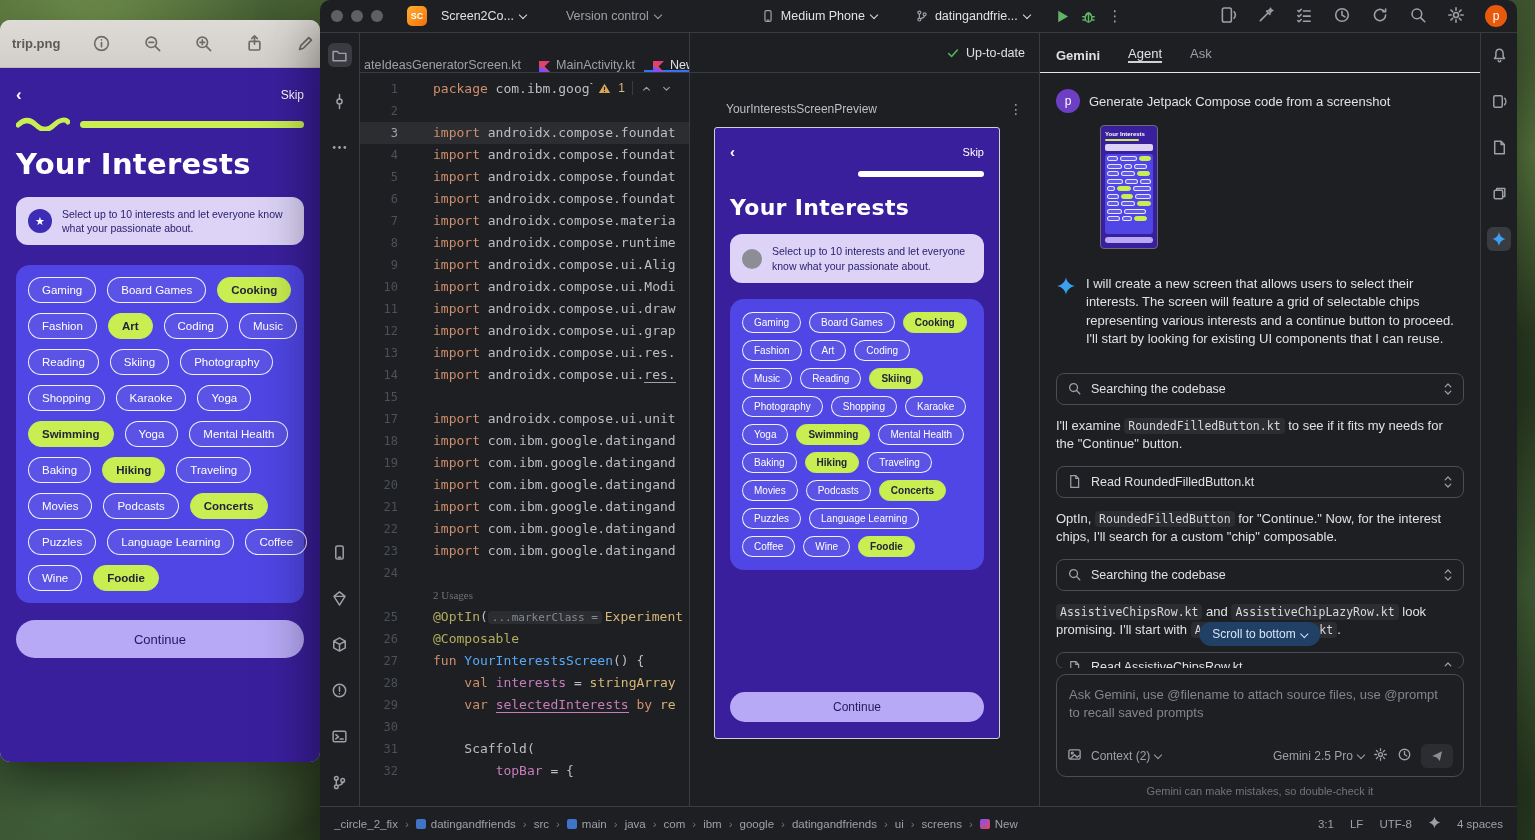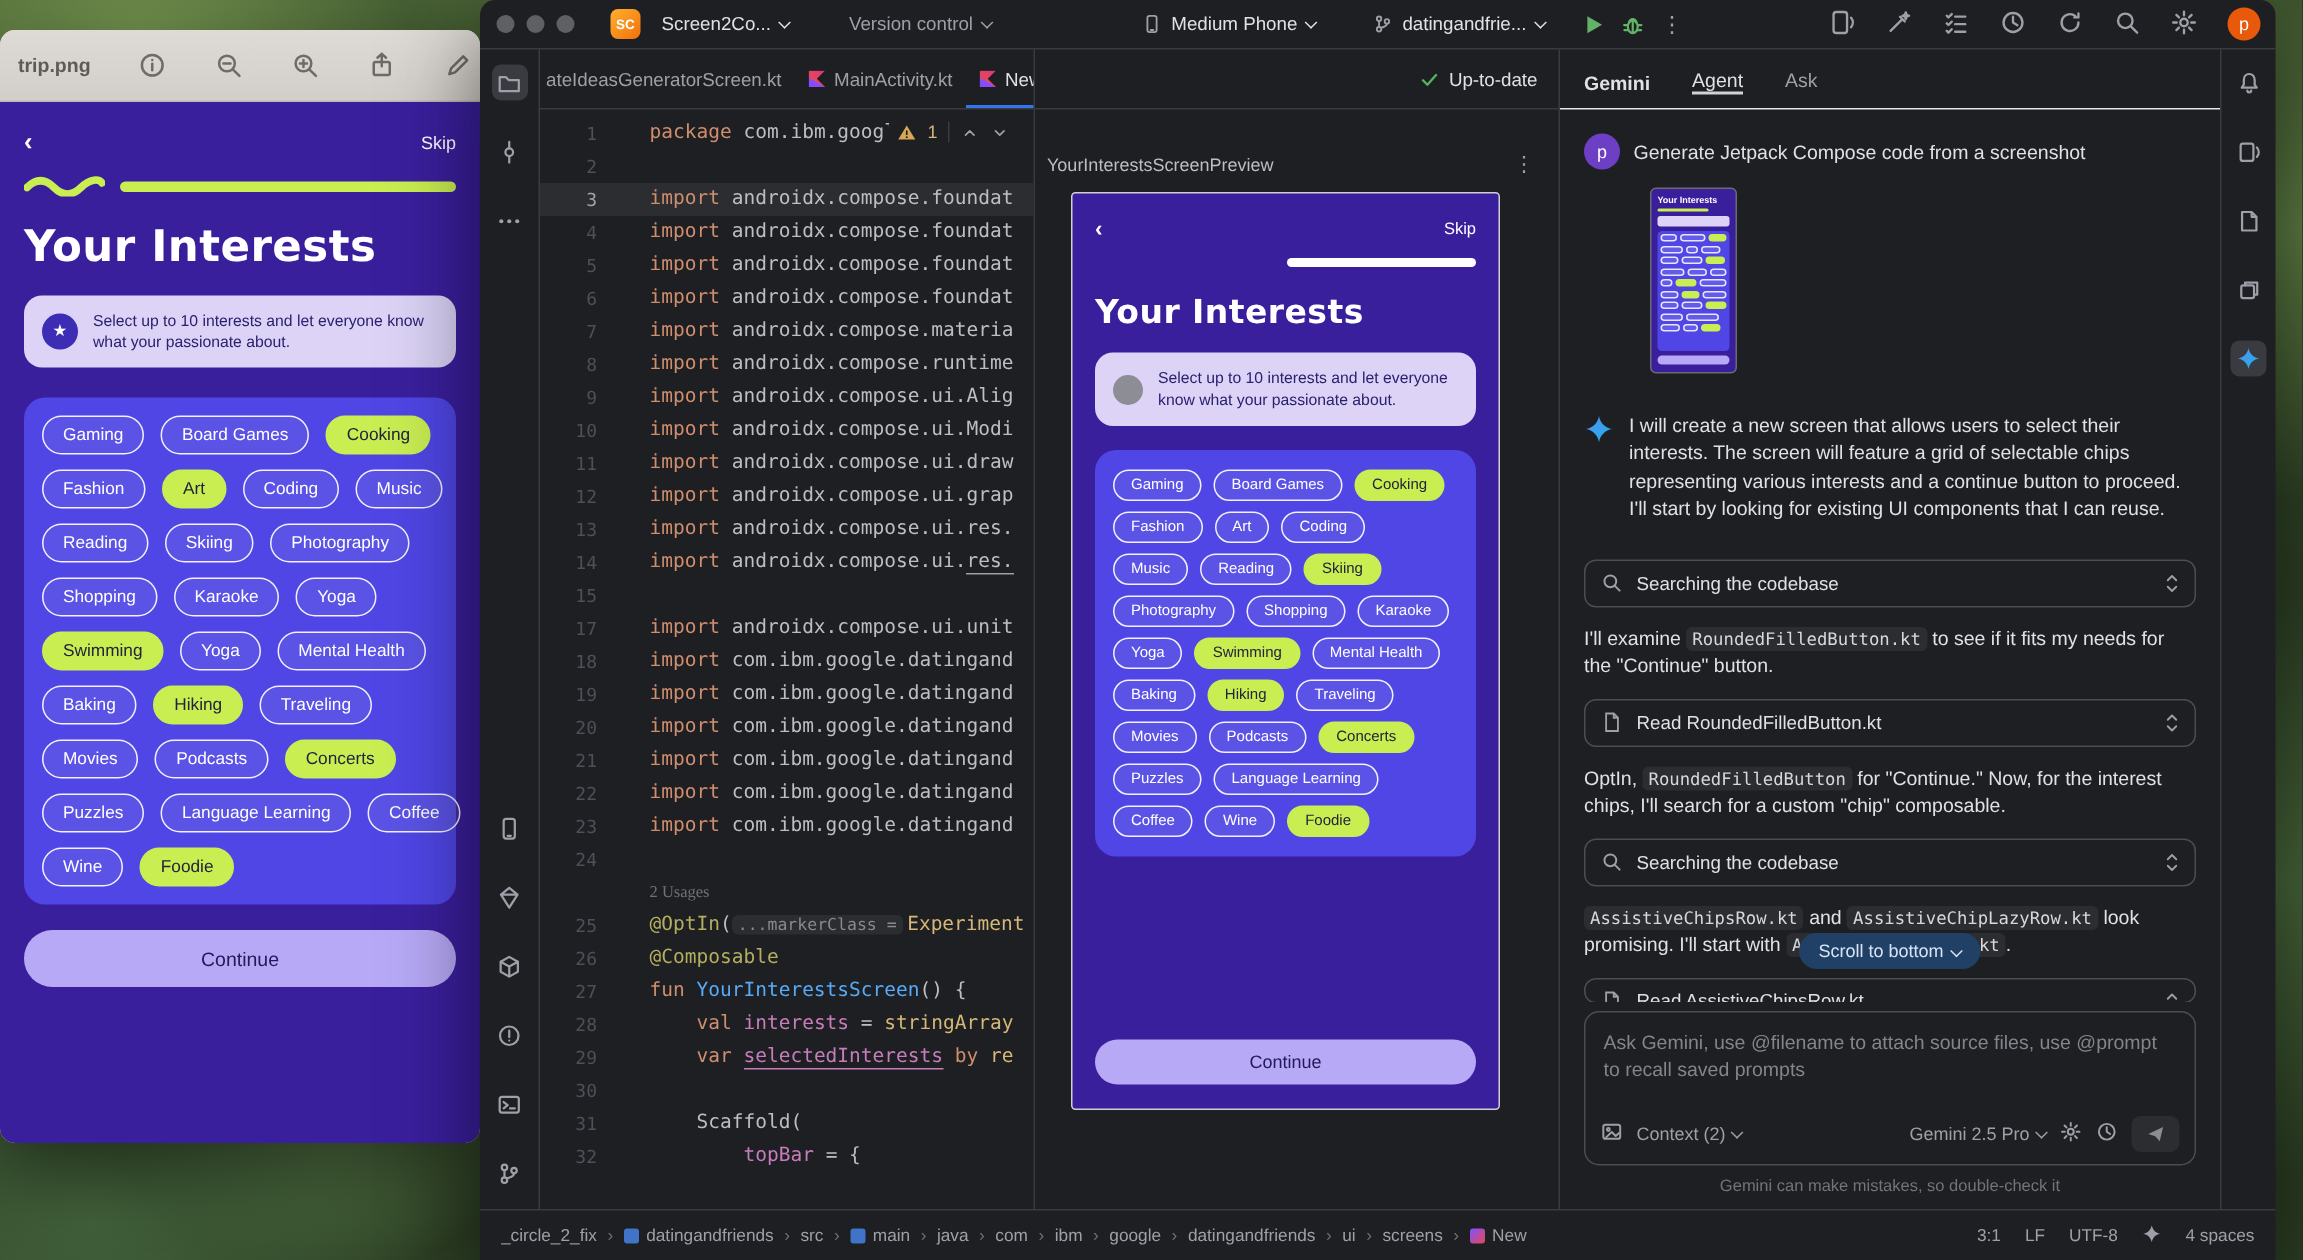--- a/index.html
+++ b/index.html
@@ -26,21 +26,21 @@
   .mk-skip{font-size:12px}
   .mk-progress-row{display:flex;align-items:center;margin-top:14px;gap:10px}
   .squiggle{flex:none}
   .mk-bar{flex:1;height:7px;border-radius:4px;background:#c9ee52}
   .mk-title{font-family:"DejaVu Sans",sans-serif;font-weight:800;letter-spacing:.3px;margin-top:16px}
   .mk-card{background:#dcd3f6;border-radius:12px;color:#2a2170;display:flex;align-items:center;gap:10px;margin-top:16px}
   .mk-card .dot{flex:none;border-radius:50%;display:flex;align-items:center;justify-content:center;color:#fff}
   .mk-panel{background:#4f46e5;border-radius:14px}
   .chip-row{display:flex}
   .chip{border:1.4px solid rgba(255,255,255,.92);border-radius:999px;background:rgba(255,255,255,.07);color:#fff;display:inline-flex;align-items:center;white-space:nowrap}
-  .chip.sel{background:#c9ee52;border-color:#c9ee52;color:#23233a;font-weight:400}
+  .chip.sel{background:#c9ee52;border-color:#c9ee52;color:#23233a;font-weight:700}
   .mk-continue{background:#b7a9f6;color:#221a5b;font-weight:400;border-radius:999px;display:flex;align-items:center;justify-content:center;border:none}
   
   .trip-body .mk-title{font-size:29px}
   .trip-body .mk-card{padding:10px 12px;font-size:10.5px;line-height:1.35}
   .trip-body .mk-card .dot{width:24px;height:24px;background:#3d2db5;font-size:11px}
   .trip-body .mk-panel{margin-top:20px;padding:12px}
   .trip-body .chip-row{gap:11px;margin-bottom:10px}
   .trip-body .chip-row:last-child{margin-bottom:0}
   .trip-body .chip{height:26px;padding:0 13px;font-size:11.5px}
   .trip-body .mk-continue{margin-top:17px;height:38px;font-size:13px}
@@ -67,21 +67,21 @@
   .lstrip{width:40px;flex:none;border-right:1px solid #393b40;display:flex;flex-direction:column;align-items:center;padding:10px 0 12px}
   .lstrip .grp-top{display:flex;flex-direction:column;gap:22px;align-items:center}
   .lstrip .grp-bot{margin-top:auto;display:flex;flex-direction:column;gap:22px;align-items:center}
   .strip-ic{width:24px;height:24px;display:flex;align-items:center;justify-content:center;border-radius:6px}
   .strip-ic svg{width:17px;height:17px}
   .strip-ic.active{background:#393b40}
   .rstrip{width:37px;flex:none;border-left:1px solid #393b40;display:flex;flex-direction:column;align-items:center;padding:10px 0;gap:22px}
   
   .ed-col{width:330px;flex:none;display:flex;flex-direction:column;border-right:1px solid #393b40;min-width:0}
   .tabbar{height:40px;flex:none;display:flex;align-items:center;border-bottom:1px solid #393b40;overflow:hidden}
-  .tab{display:flex;align-items:center;gap:6px;padding:0 9px;height:100%;font-size:12.5px;color:#9da0a8;white-space:nowrap}
+  .tab{display:flex;align-items:flex-end;gap:6px;padding:0 9px;height:100%;font-size:12.5px;color:#9da0a8;white-space:nowrap}
   .tab.active{color:#dfe1e5;box-shadow:inset 0 -2px 0 #3574f0}
   .kicon{width:11px;height:11px;flex:none;background:conic-gradient(from -60deg at 100% 100%,#e44857,#c711e1,#7f52ff);
     clip-path:polygon(0 0,100% 0,50% 50%,100% 100%,0 100%)}
   .ed-body{flex:1;position:relative;overflow:hidden;font-family:"DejaVu Sans Mono","Liberation Mono",monospace;font-size:13px;padding-top:5px}
   .crow{display:flex;height:22px;line-height:22px;white-space:pre}
   .crow.active{background:#2b2d31}
   .gut{width:46px;flex:none;text-align:right;padding-right:8px;color:#4b5059;font-size:12px}
   .crow.active .gut{color:#a1a3ab}
   .ct{padding-left:27px;white-space:pre;overflow:hidden}
   .tk-kw{color:#cf8e6d}.tk-pl{color:#bcbec4}.tk-ann{color:#b3ae60}.tk-fn{color:#57aaf7}
@@ -90,21 +90,21 @@
   .tk-plu{color:#bcbec4;border-bottom:1px solid #9da0a8}
   .tk-inlay{color:#868a91;background:#2b2d30;border-radius:4px;padding:0 4px;font-size:11px;margin-right:3px}
   .usages{color:#6e7277;font-size:11px;font-family:Liberation Serif, serif}
   .inspect{position:absolute;top:6px;right:10px;display:flex;align-items:center;gap:7px;background:#1e1f22;padding:2px 6px;border-radius:6px;font-family:"Liberation Sans",sans-serif;font-size:12px;color:#d5b778}
   .inspect svg{width:13px;height:13px}
   .inspect .divv{width:1px;height:14px;background:#393b40}
   
   .pv-col{width:350px;flex:none;display:flex;flex-direction:column;border-right:1px solid #393b40;min-width:0}
   .pv-head{height:40px;flex:none;display:flex;align-items:center;padding:0 14px 0 10px;border-bottom:1px solid #393b40}
   .pv-head .uptodate{margin-left:auto;display:flex;align-items:center;gap:6px;font-size:12.5px;color:#dfe1e5}
-  .pv-label-row{display:flex;align-items:center;margin:28px 16px 6px 8px;color:#bcbec4;font-size:12px}
+  .pv-label-row{display:flex;align-items:center;margin:28px 16px 6px 36px;color:#bcbec4;font-size:12px}
   .pv-label-row .dots{margin-left:auto;color:#9da0a8;font-size:14px}
   .phone{margin:4px 0 0 24px;width:286px;height:612px;border:1px solid #cfd0d4;border-radius:3px;background:#3a1f9d;
     display:flex;flex-direction:column;padding:16px 15px;color:#fff}
   .phone .mk-back{font-size:15px}
   .phone .mk-skip{font-size:11px}
   .phone .mk-progress-row{margin-top:12px;justify-content:flex-end}
   .phone .mk-bar{flex:none;width:126px;height:6px;background:#fff}
   .phone .mk-title{font-size:22px;margin-top:18px}
   .phone .mk-card{padding:10px 12px;font-size:10.5px;line-height:1.4;margin-top:14px}
   .phone .mk-card .dot{width:20px;height:20px;background:#8d8d95}

